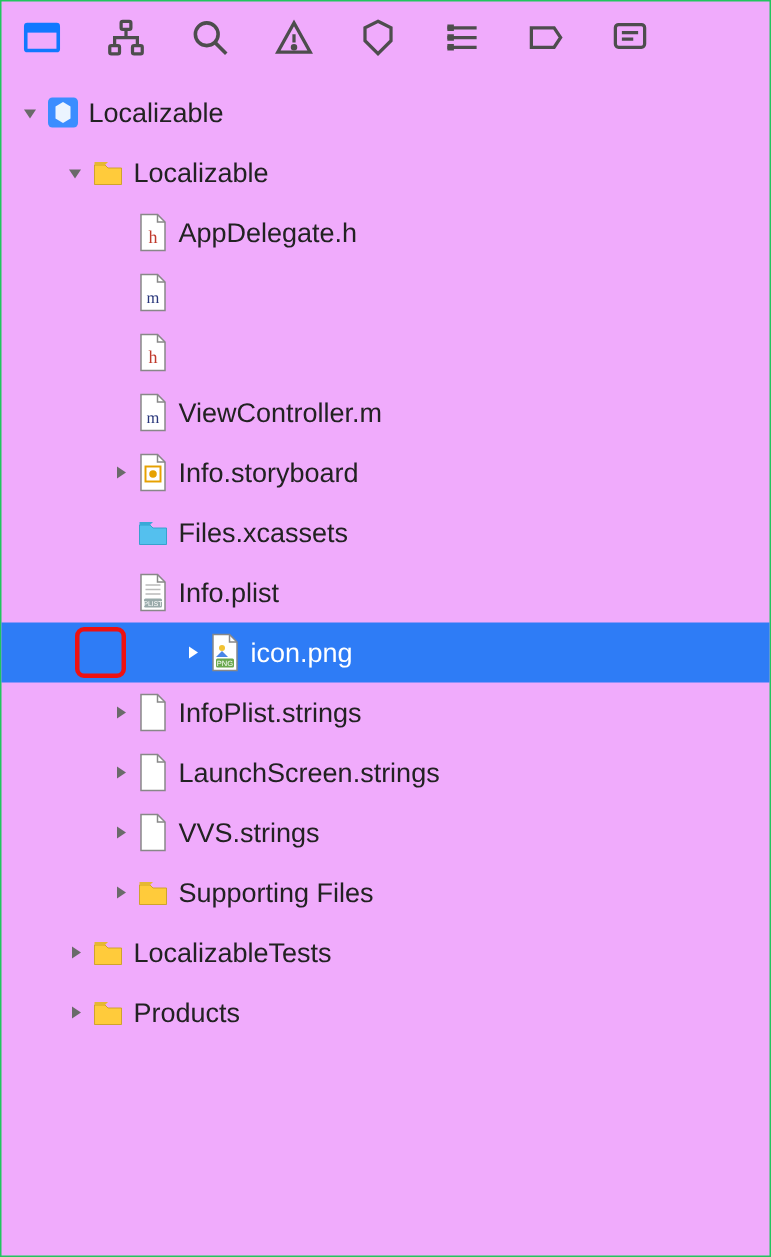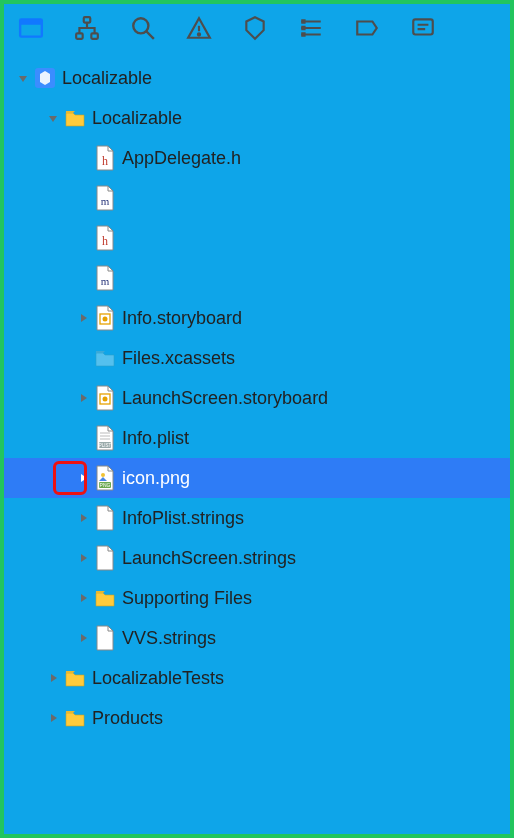--- a/index.html
+++ b/index.html
@@ -8,22 +8,22 @@
     height: 838px;
     font-family: -apple-system, "Helvetica Neue", Arial, sans-serif;
     font-size: 17px;
     background: #f6f6f6;
     color: #222;
     overflow: hidden;
   }
   .root {
     width: 514px;
     height: 838px;
-    border: 4px solid #22c55e;
-    background: #0ea5e9;
+    border: 1px solid #22c55e;
+    background: #f0abfc;
     position: relative;
   }
   
   .toolbar {
     display: flex;
     align-items: center;
     padding: 6px 12px;
     gap: 26px;
     height: 48px;
   }
@@ -40,20 +40,21 @@
   .row {
     height: 40px;
     display: flex;
     align-items: center;
     white-space: nowrap;
     position: relative;
   }
   .row.sel {
     background: #2e7cf6;
     color: #fff;
+    padding-left: 48px;
   }
   .disclosure {
     width: 14px; height: 14px;
     display: inline-flex;
     align-items: center; justify-content: center;
     margin-right: 4px;
     color: #6a6a6a;
   }
   .row.sel .disclosure { color: #fff; }
   .disclosure svg { width: 12px; height: 12px; }
@@ -201,20 +202,21 @@
       <div class="row">
         <span class="spacer" style="width: 72px;"></span>
         <span class="disclosure"></span>
         <span class="ficon">
           <svg viewBox="0 0 22 26">
             <path d="M3 1 H14 L19 6 V25 H3 Z" fill="#fff" stroke="#888" stroke-width="1"></path>
             <path d="M14 1 V6 H19" fill="none" stroke="#888" stroke-width="1"></path>
             <text x="11" y="20" font-size="11" font-family="serif" text-anchor="middle" fill="#27357a">m</text>
           </svg>
         </span>
+        <span class="label">ViewController.m</span>
       </div>
       <div class="row">
         <span class="spacer" style="width: 72px;"></span>
         <span class="disclosure">
           <svg viewBox="0 0 12 12">
             <path d="M4 2 L10 6 L4 10 Z" fill="currentColor"></path>
           </svg>
         </span>
         <span class="ficon">
           <svg viewBox="0 0 22 26">
@@ -229,37 +231,20 @@
       <div class="row">
         <span class="spacer" style="width: 72px;"></span>
         <span class="disclosure"></span>
         <span class="ficon">
           <svg viewBox="0 0 22 26">
             <path d="M2 8 H9 L11 10 H20 V21 H2 Z" fill="#54c0ee" stroke="#2a9fca" stroke-width="0.6"></path>
             <path d="M2 8 H9 L11 6 H2 Z" fill="#3aa9d8"></path>
           </svg>
         </span>
         <span class="label">Files.xcassets</span>
-      </div>
-      <div class="row">
-        <span class="spacer" style="width: 72px;"></span>
-        <span class="disclosure">
-          <svg viewBox="0 0 12 12">
-            <path d="M4 2 L10 6 L4 10 Z" fill="currentColor"></path>
-          </svg>
-        </span>
-        <span class="ficon">
-          <svg viewBox="0 0 22 26">
-            <path d="M3 1 H14 L19 6 V25 H3 Z" fill="#fff" stroke="#888" stroke-width="1"></path>
-            <path d="M14 1 V6 H19" fill="none" stroke="#888" stroke-width="1"></path>
-            <rect x="6" y="9" width="10" height="10" fill="none" stroke="#e6a100" stroke-width="1.3"></rect>
-            <circle cx="11" cy="14" r="2.5" fill="#e6a100"></circle>
-          </svg>
-        </span>
-        <span class="label">LaunchScreen.storyboard</span>
       </div>
       <div class="row">
         <span class="spacer" style="width: 72px;"></span>
         <span class="disclosure"></span>
         <span class="ficon">
           <svg viewBox="0 0 22 26">
             <path d="M3 1 H14 L19 6 V25 H3 Z" fill="#fff" stroke="#888" stroke-width="1"></path>
             <path d="M14 1 V6 H19" fill="none" stroke="#888" stroke-width="1"></path>
             <rect x="5" y="17" width="12" height="6" fill="#9aa" rx="1"></rect>
             <text x="11" y="22" font-size="4.5" text-anchor="middle" fill="#fff">PLIST</text>
@@ -320,42 +305,42 @@
       </div>
       <div class="row">
         <span class="spacer" style="width: 72px;"></span>
         <span class="disclosure">
           <svg viewBox="0 0 12 12">
             <path d="M4 2 L10 6 L4 10 Z" fill="currentColor"></path>
           </svg>
         </span>
         <span class="ficon">
           <svg viewBox="0 0 22 26">
+            <path d="M3 1 H14 L19 6 V25 H3 Z" fill="#fff" stroke="#888" stroke-width="1"></path>
+            <path d="M14 1 V6 H19" fill="none" stroke="#888" stroke-width="1"></path>
+          </svg>
+        </span>
+        <span class="label">VVS.strings</span>
+      </div>
+      <div class="row">
+        <span class="spacer" style="width: 72px;"></span>
+        <span class="disclosure">
+          <svg viewBox="0 0 12 12">
+            <path d="M4 2 L10 6 L4 10 Z" fill="currentColor"></path>
+          </svg>
+        </span>
+        <span class="ficon">
+          <svg viewBox="0 0 22 26">
             <path d="M2 8 H9 L11 10 H20 V21 H2 Z" fill="#ffcb3b" stroke="#caa21f" stroke-width="0.6"></path>
             <path d="M2 8 H9 L11 6 H2 Z" fill="#e6b832"></path>
           </svg>
         </span>
         <span class="label">Supporting Files</span>
       </div>
       <div class="row">
-        <span class="spacer" style="width: 72px;"></span>
-        <span class="disclosure">
-          <svg viewBox="0 0 12 12">
-            <path d="M4 2 L10 6 L4 10 Z" fill="currentColor"></path>
-          </svg>
-        </span>
-        <span class="ficon">
-          <svg viewBox="0 0 22 26">
-            <path d="M3 1 H14 L19 6 V25 H3 Z" fill="#fff" stroke="#888" stroke-width="1"></path>
-            <path d="M14 1 V6 H19" fill="none" stroke="#888" stroke-width="1"></path>
-          </svg>
-        </span>
-        <span class="label">VVS.strings</span>
-      </div>
-      <div class="row">
         <span class="spacer" style="width: 42px;"></span>
         <span class="disclosure">
           <svg viewBox="0 0 12 12">
             <path d="M4 2 L10 6 L4 10 Z" fill="currentColor"></path>
           </svg>
         </span>
         <span class="ficon">
           <svg viewBox="0 0 22 26">
             <path d="M2 8 H9 L11 10 H20 V21 H2 Z" fill="#ffcb3b" stroke="#caa21f" stroke-width="0.6"></path>
             <path d="M2 8 H9 L11 6 H2 Z" fill="#e6b832"></path>

